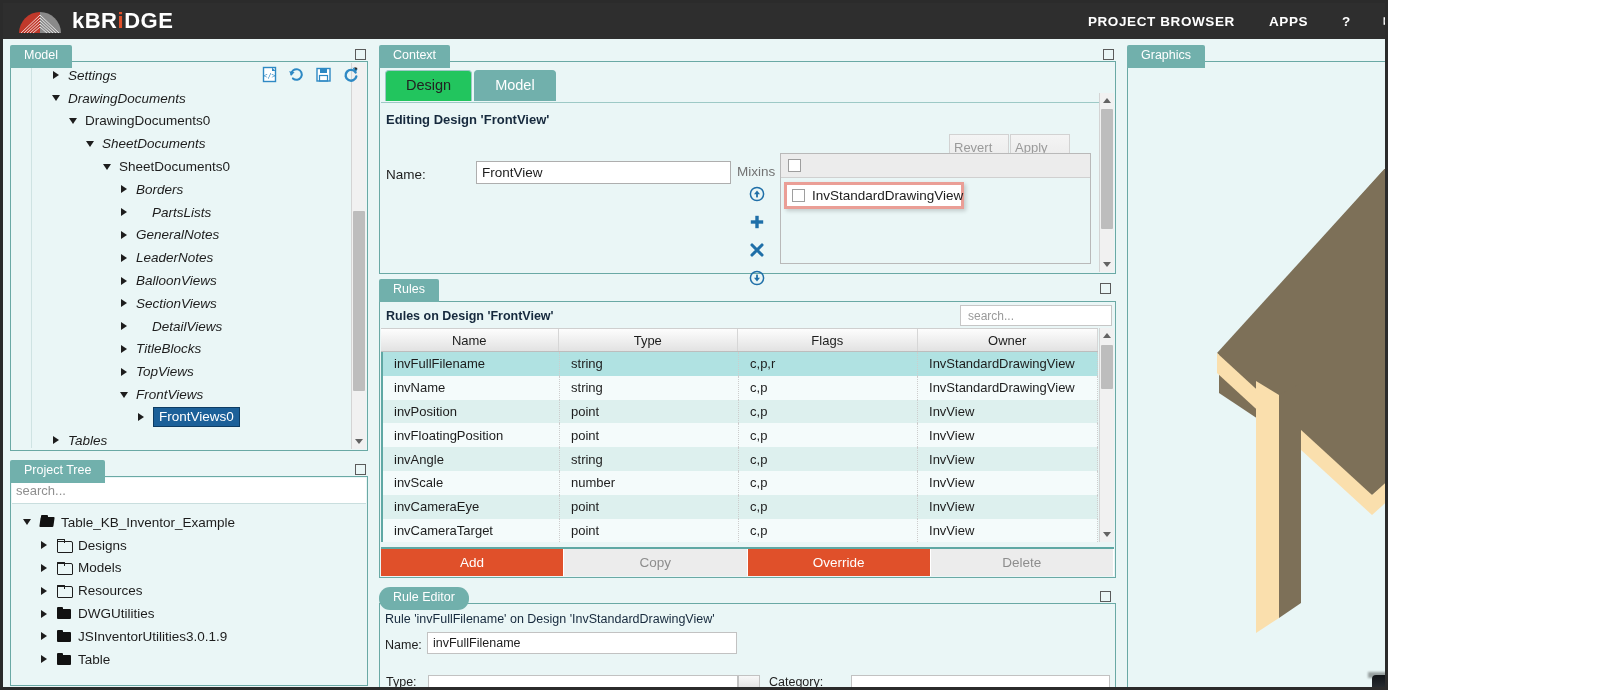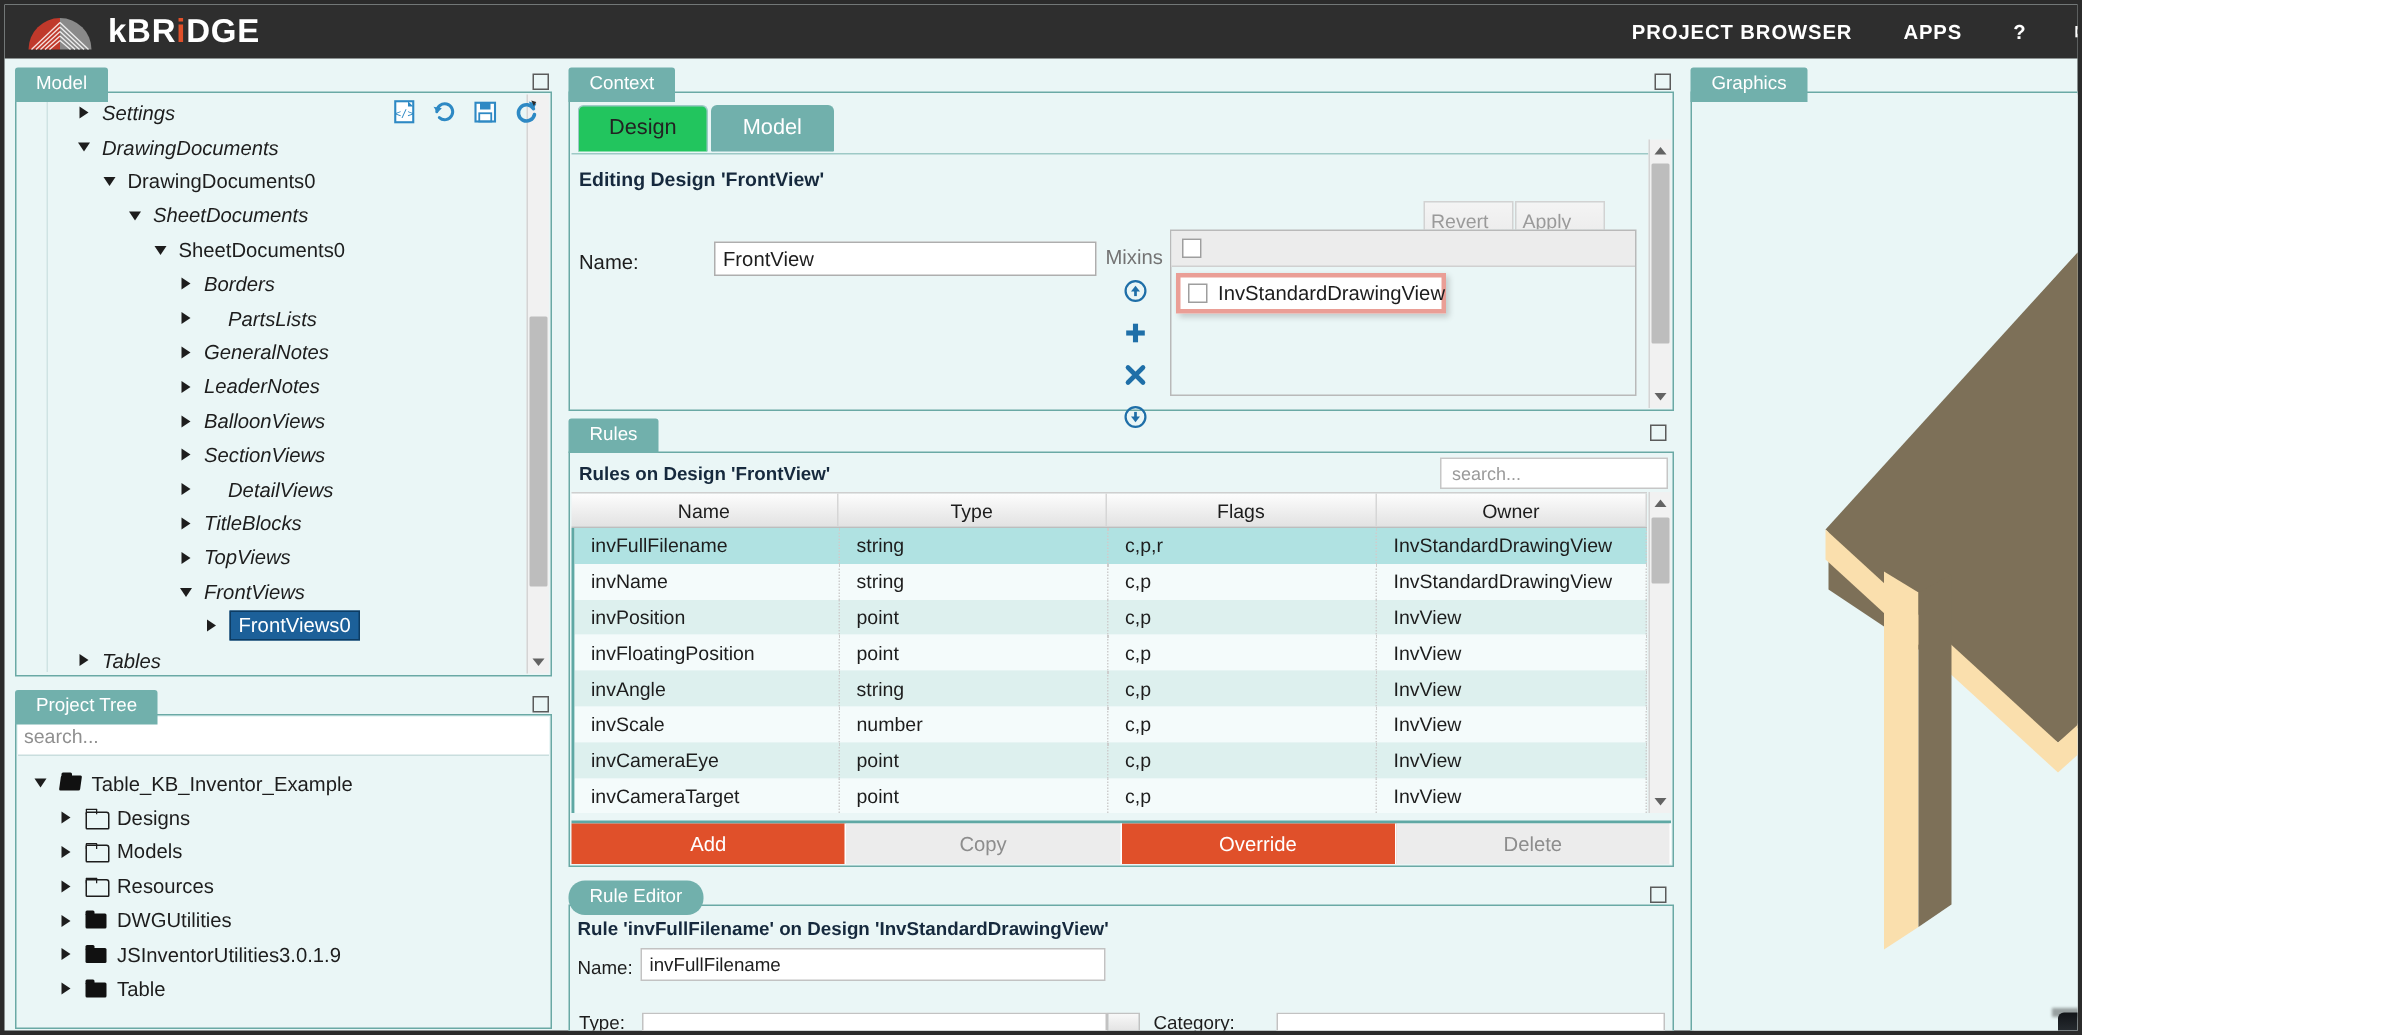--- a/index.html
+++ b/index.html
@@ -432,21 +432,21 @@
     font-size: 13.5px;
     border-right: 1px solid #ffffff;
   }
   .act-btn.primary { background: #e0502a; color: #ffffff; }
   .act-btn.disabled { background: #ececec; color: #8d8d8d; }
 
   
   #ruleeditor-panel { left: 376px; top: 600px; width: 737px; height: 86px; }
   .re-title {
     position: absolute; left: 5px; top: 8px;
-    font-size: 12.5px; font-weight: bold; color: #16293d;
+    font-size: 12.5px; font-weight: normal; color: #16293d;
     white-space: nowrap;
   }
   .re-label { position: absolute; font-size: 12.5px; color: #1d1d1d; }
   .re-input {
     position: absolute;
     background: #ffffff; border: 1px solid #c2c2c2;
     font-size: 12.5px; color: #1d1d1d;
     display: flex; align-items: center; padding: 0 5px;
   }
   .re-strip {

